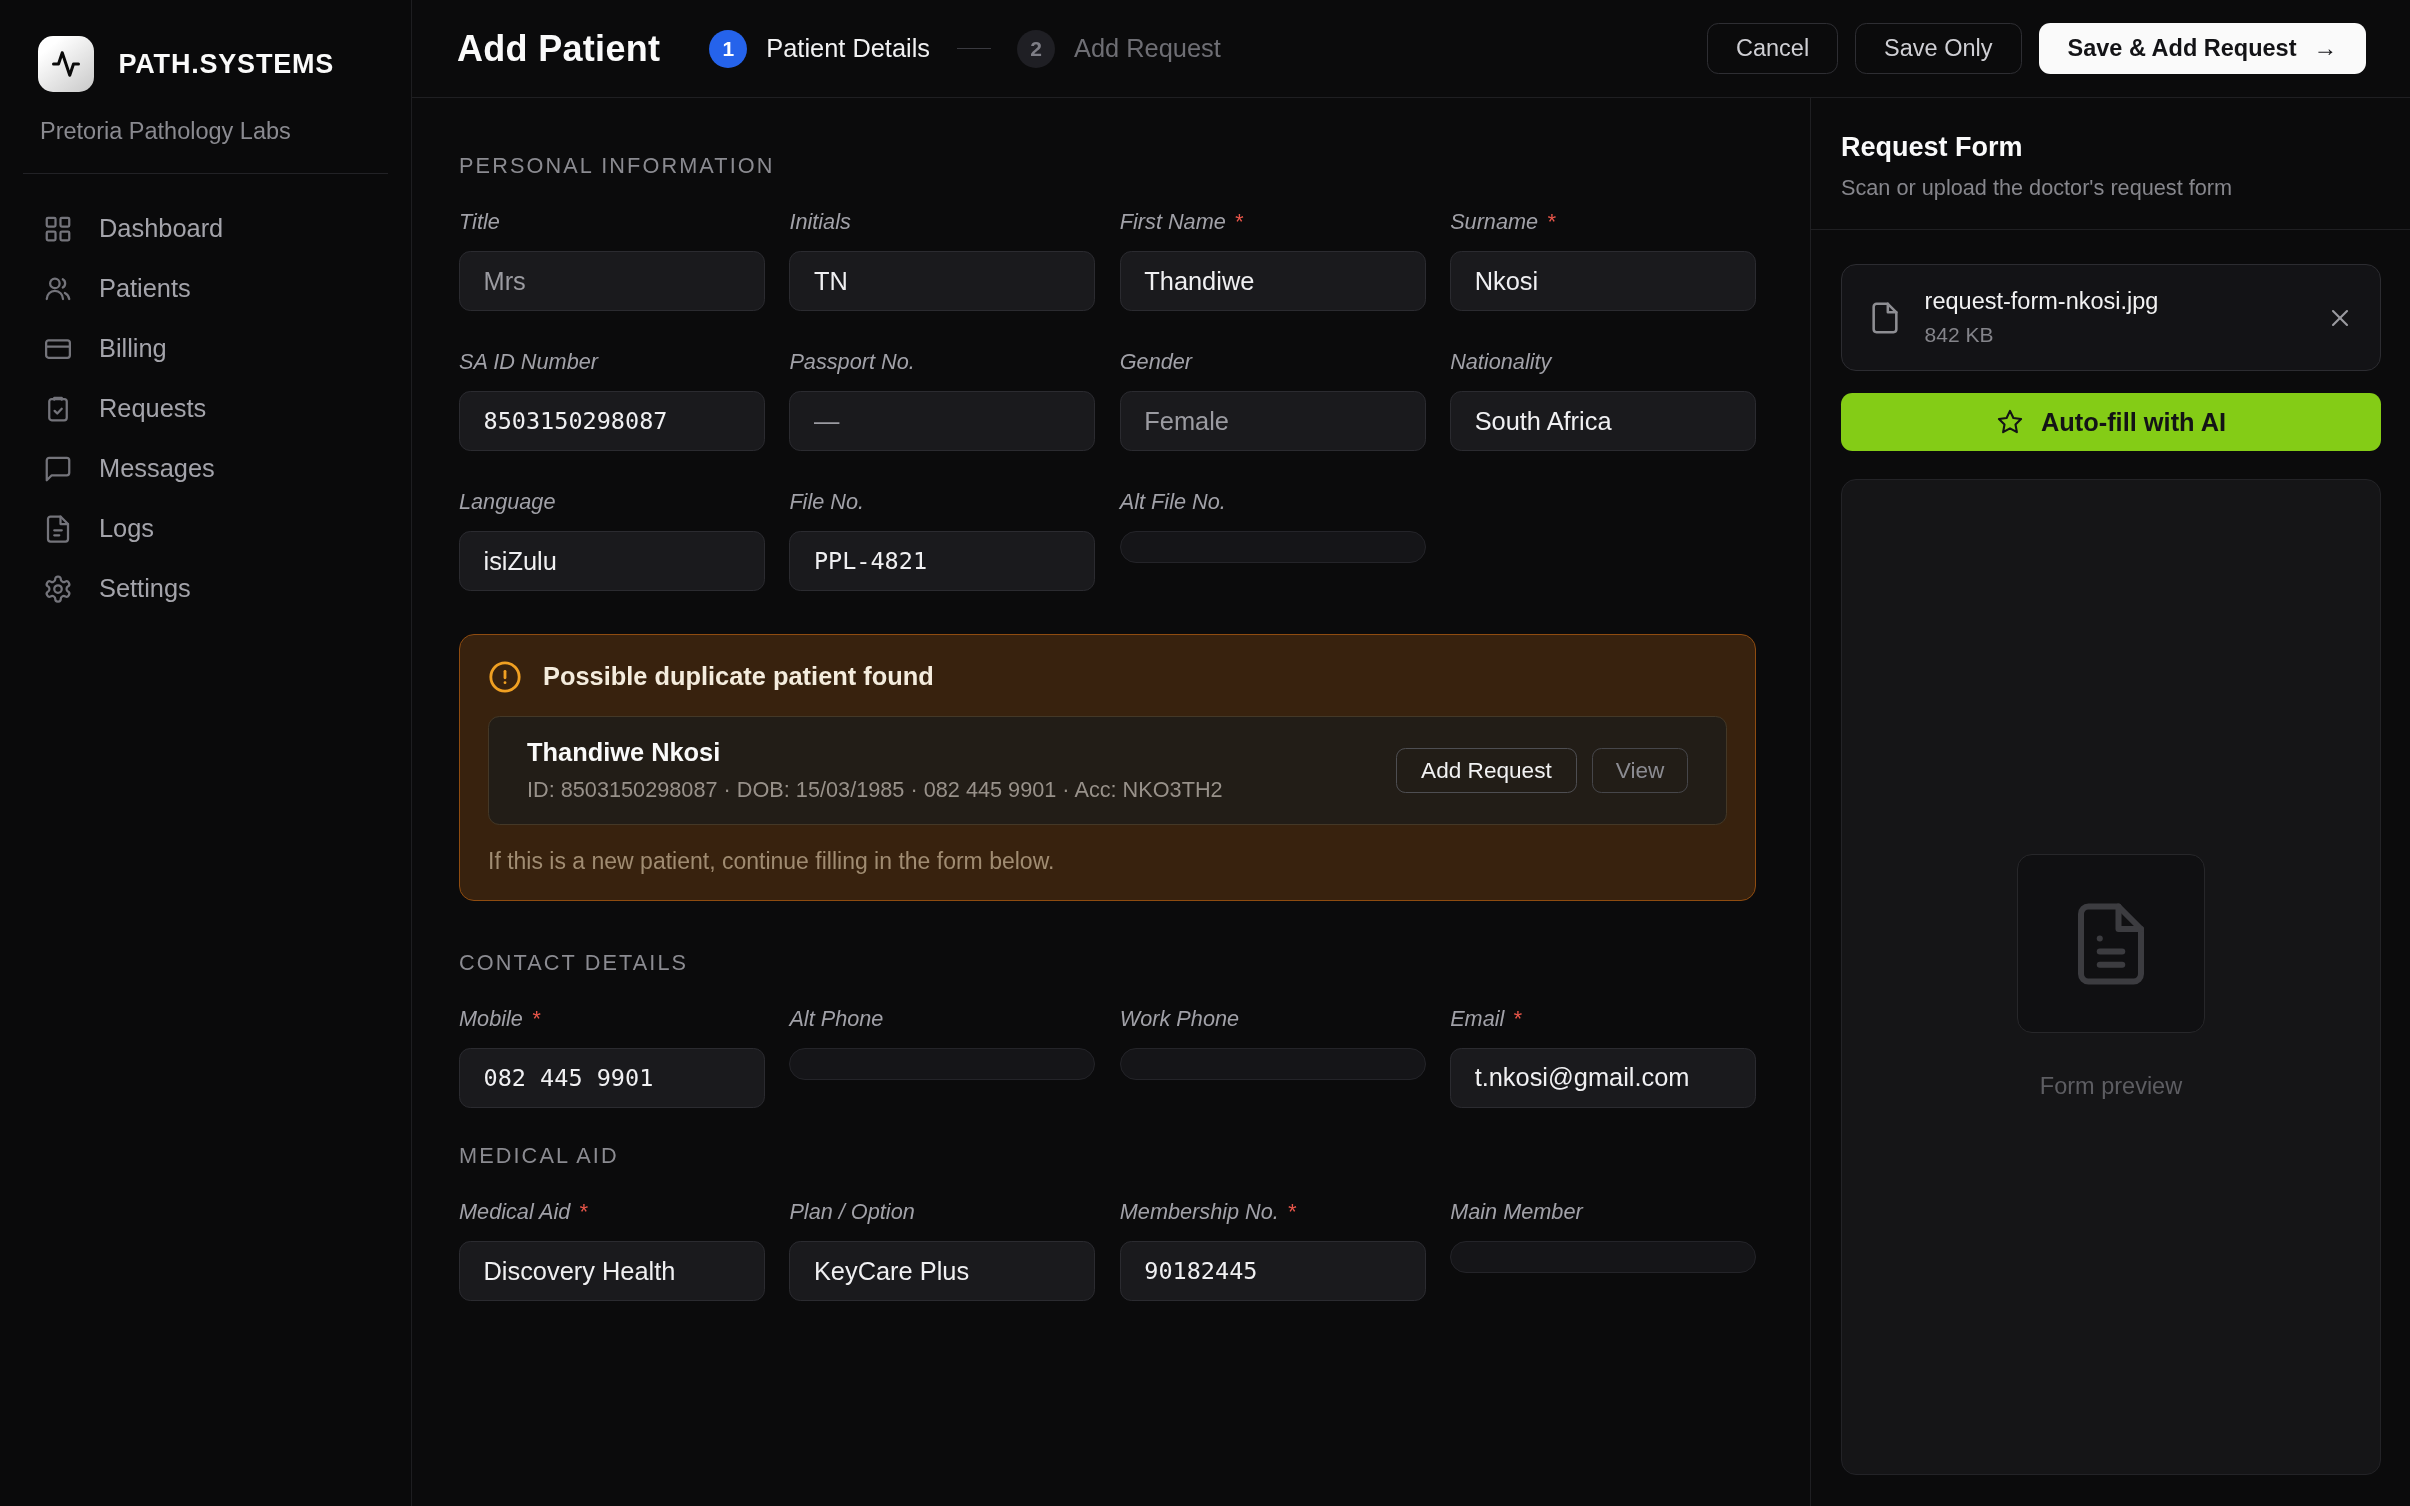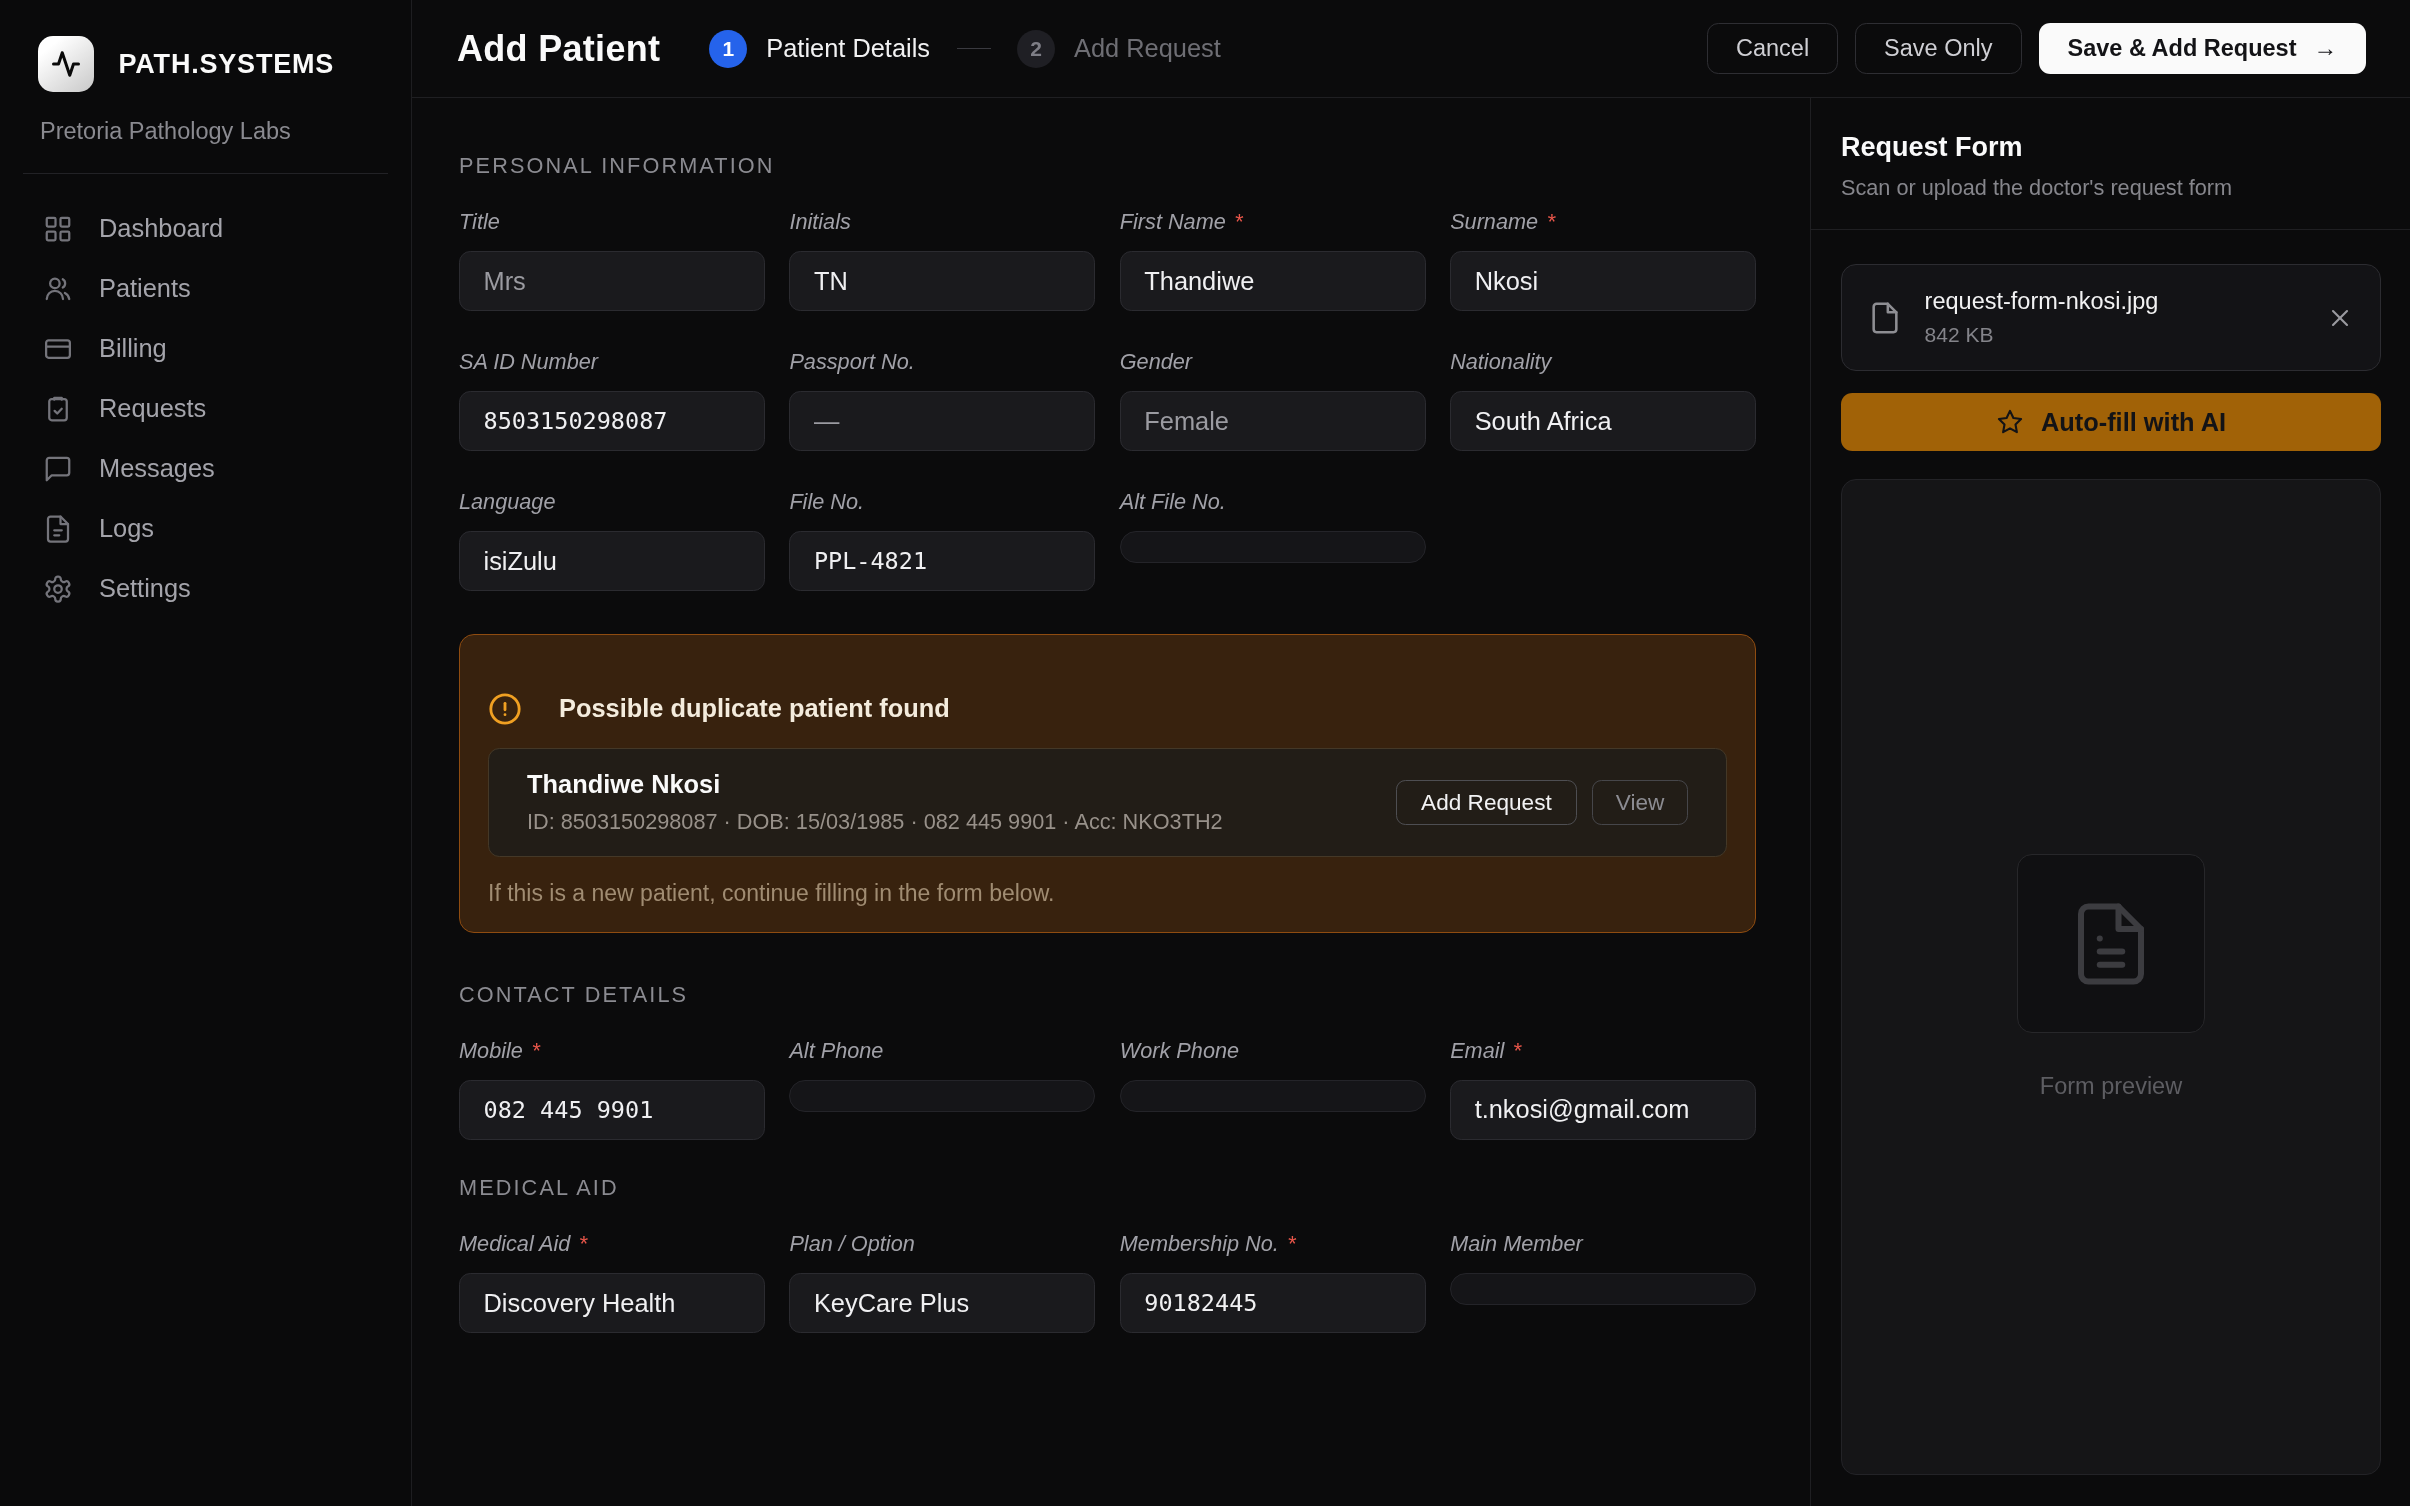--- a/index.html
+++ b/index.html
@@ -85,21 +85,21 @@
   }
   .input.muted { color:#9b9ba1; }
   .input.mono { font-family:"DejaVu Sans Mono", monospace; font-size:23.5px; }
   .input.slim { height:32px; border-radius:16px; background:#151518; border-color:#242429; }
 
   
   .dup-alert {
     background:#38220e; border:1.9px solid #8f4c10; border-radius:15px;
     padding:24.5px 28px 24.5px; margin:1.9px 0 49px;
   }
-  .dup-head { display:flex; align-items:center; gap:37px;margin-top:32px; }
+  .dup-head { display:flex; align-items:center; gap:21px; }
   .alert-icon { width:34px; height:34px; color:#f0a022; flex:none; }
   .dup-title { font-size:25.4px; color:#f4ecdd; font-weight:600; }
   .dup-card {
     margin-top:22.6px; background:#221d17; border:0.9px solid #443827; border-radius:11.3px;
     padding:21px 38px; display:flex; align-items:center;
   }
   .dup-info { flex:1; }
   .dup-name { font-size:25.4px; font-weight:bold; color:#fafafa; margin-bottom:10.4px; }
   .dup-meta { font-size:21.7px; color:#98918a; }
   .dup-actions { display:flex; gap:15px; }
@@ -123,21 +123,21 @@
   .rp-divider { margin:28px -30px 0; border-top:0.9px solid #1f1f22; }
   .file-card {
     margin-top:34px; border:0.9px solid #2c2c31; background:#131316; border-radius:15px;
     padding:22.6px 26px; display:flex; align-items:center; gap:22.6px;
   }
   .file-icon { width:34px; height:34px; color:#8e8e93; flex:none; }
   .file-name { font-size:23.5px; color:#f2f2f3; margin-bottom:8.5px; }
   .file-size { font-size:21px; color:#84848a; }
   .file-close { margin-left:auto; width:28px; height:28px; color:#9a9aa0; cursor:pointer; flex:none; }
   .autofill-btn {
-    margin-top:22.6px; height:58px; background:#a16207; border:none; border-radius:11.3px;
+    margin-top:22.6px; height:58px; background:#84cc16; border:none; border-radius:11.3px;
     display:flex; align-items:center; justify-content:center; gap:17px;
     font-size:25.4px; font-weight:600; color:#131316; cursor:pointer;
     font-family:"Liberation Sans", sans-serif;
     text-align:center;
   }
   .star-icon { width:28px; height:28px; color:#131316; }
   .preview-box {
     margin-top:28px; flex:1; border:0.9px solid #232327; background:#151517; border-radius:15px;
     display:flex; flex-direction:column; align-items:center; justify-content:center; gap:40px;
   }

